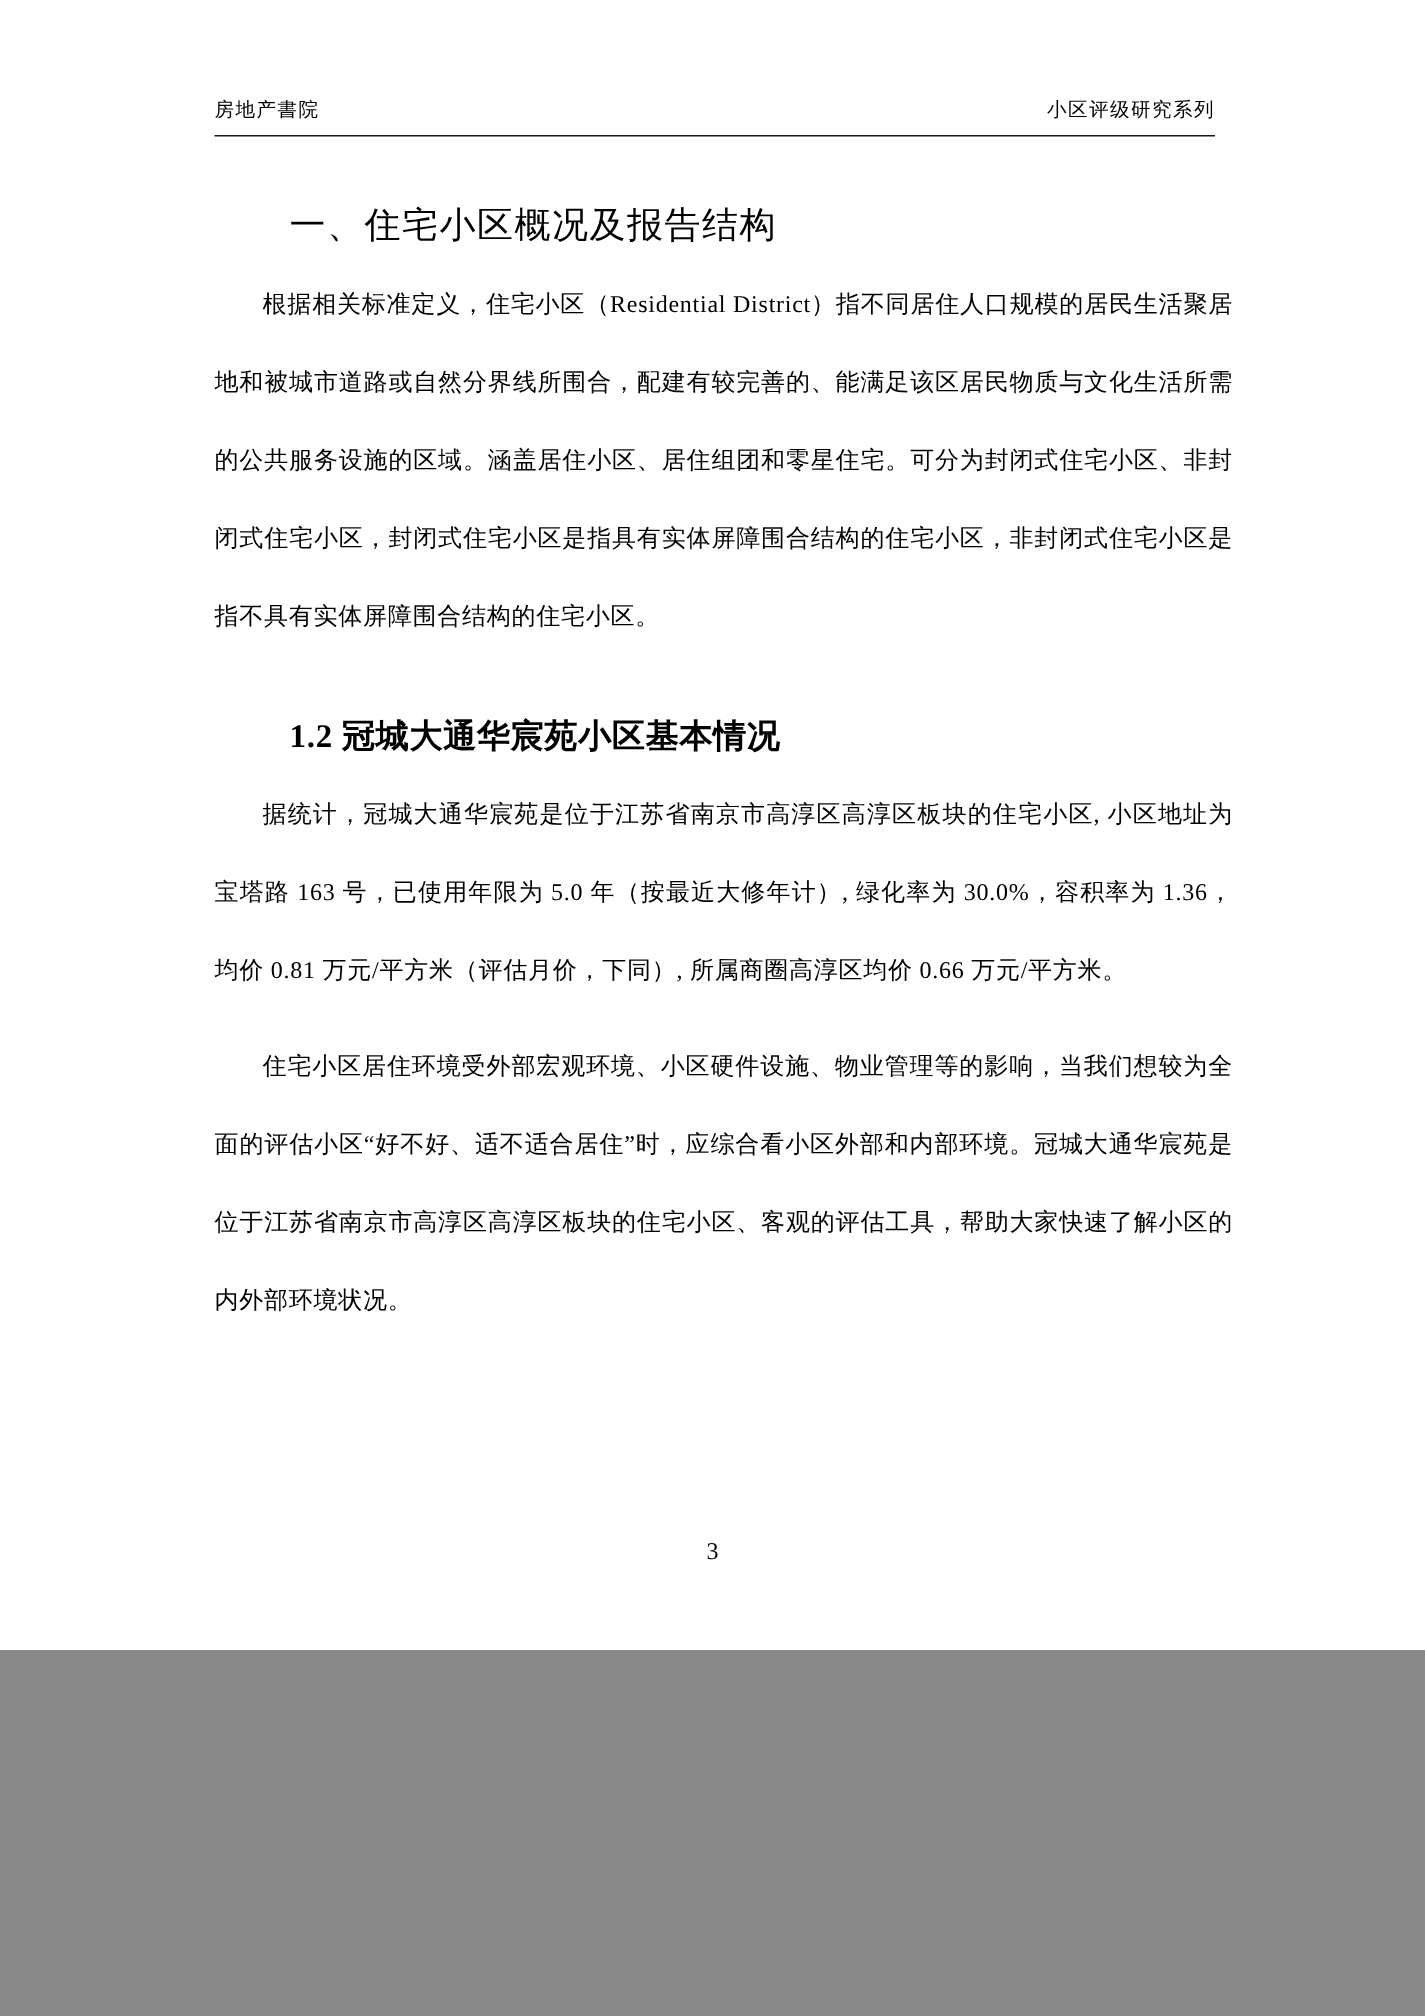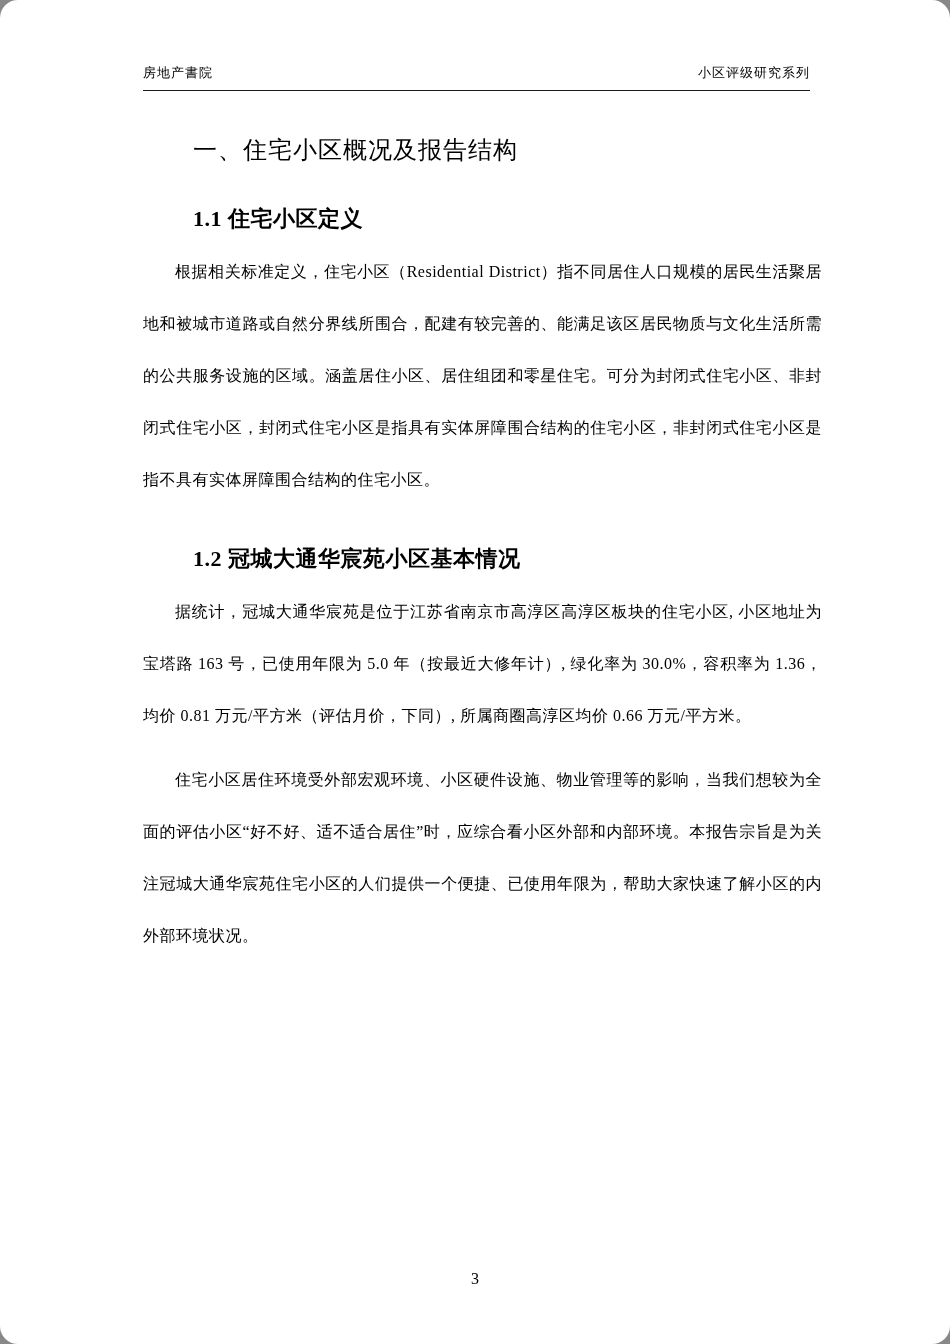--- a/index.html
+++ b/index.html
@@ -1,26 +1,25 @@
 <!DOCTYPE html>
 <html><head>
 <meta charset="utf-8">
 <style>
   * { margin: 0; padding: 0; box-sizing: border-box; }
   html, body { background: #888; }
   .page {
     position: relative;
     width: 950px;
-    height: 1344px;
+    height: 1100px;
     margin: 0 auto;
     background: #ffffff;
     font-family: "Liberation Serif", "DejaVu Serif", serif;
     color: #000000;
     overflow: hidden;
-    border-radius: 18px;
   }
   .header {
     position: absolute;
     top: 64px;
     left: 143px;
     right: 140px;
     display: flex;
     justify-content: space-between;
     align-items: flex-end;
     font-size: 13px;
@@ -73,27 +72,26 @@
 
   <div class="header">
     <span>房地产書院</span>
     <span>小区评级研究系列</span>
   </div>
 
   <div class="content">
 
     <h1 class="chapter-title">一、住宅小区概况及报告结构</h1>
 
-    <h2 class="section-title">1.1 住宅小区定义</h2>
     <p class="body-para">根据相关标准定义，住宅小区（Residential District）指不同居住人口规模的居民生活聚居地和被城市道路或自然分界线所围合，配建有较完善的、能满足该区居民物质与文化生活所需的公共服务设施的区域。涵盖居住小区、居住组团和零星住宅。可分为封闭式住宅小区、非封闭式住宅小区，封闭式住宅小区是指具有实体屏障围合结构的住宅小区，非封闭式住宅小区是指不具有实体屏障围合结构的住宅小区。</p>
 
     <h2 class="section-title">1.2 冠城大通华宸苑小区基本情况</h2>
     <p class="body-para">据统计，冠城大通华宸苑是位于江苏省南京市高淳区高淳区板块的住宅小区, 小区地址为宝塔路 163 号，已使用年限为 5.0 年（按最近大修年计）, 绿化率为 30.0%，容积率为 1.36，均价 0.81 万元/平方米（评估月价，下同）, 所属商圈高淳区均价 0.66 万元/平方米。</p>
 
-    <p class="body-para">住宅小区居住环境受外部宏观环境、小区硬件设施、物业管理等的影响，当我们想较为全面的评估小区“好不好、适不适合居住”时，应综合看小区外部和内部环境。本报告宗旨是为关注冠城大通华宸苑住宅小区的人们提供一个便捷、已使用年限为，帮助大家快速了解小区的内外部环境状况。</p>
+    <p class="body-para">住宅小区居住环境受外部宏观环境、小区硬件设施、物业管理等的影响，当我们想较为全面的评估小区“好不好、适不适合居住”时，应综合看小区外部和内部环境。冠城大通华宸苑是位于江苏省南京市高淳区高淳区板块的住宅小区、客观的评估工具，帮助大家快速了解小区的内外部环境状况。</p>
 
   </div>
 
   <div class="footer">
     <span>3</span>
   </div>
 
 </div>
 
 </body></html>

